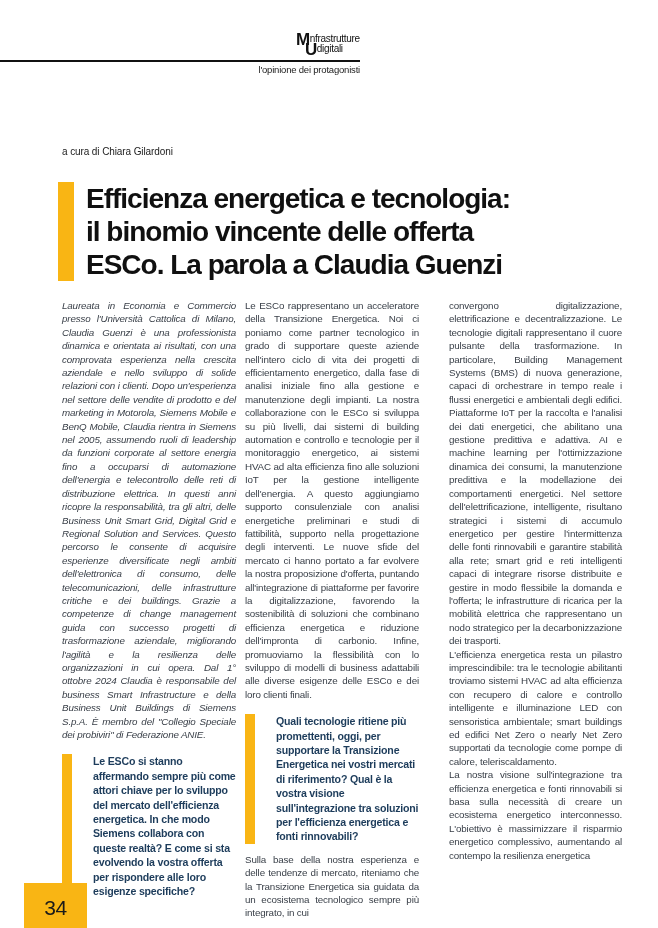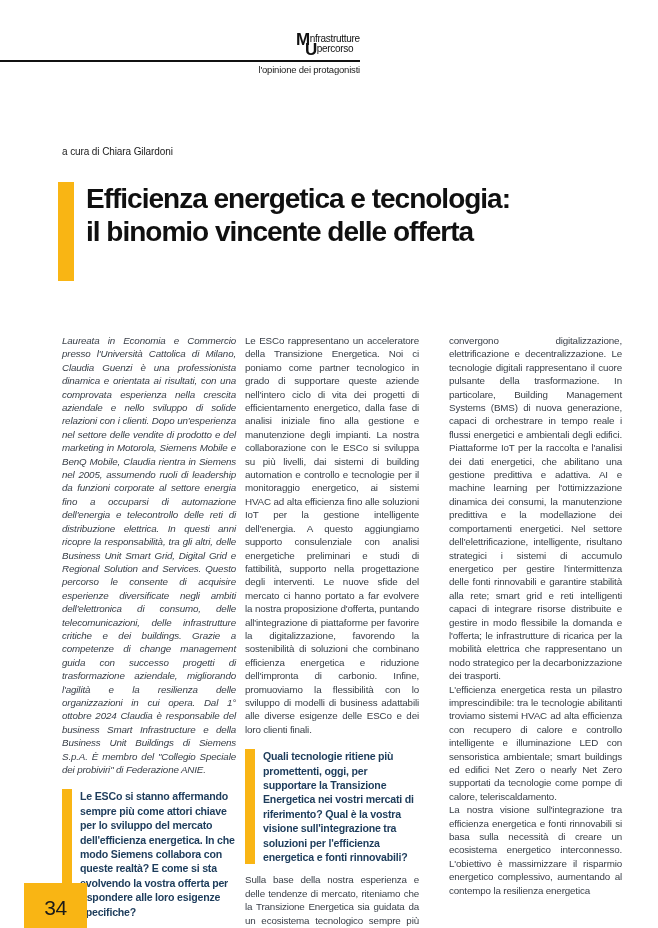--- a/index.html
+++ b/index.html
@@ -46,28 +46,28 @@
   }
   .headline{
     margin-left:12px;font-size:28px;font-weight:bold;color:var(--headline-black,#101010);
     line-height:33px;letter-spacing:-1px;white-space:nowrap;
   }
   .headline span{display:block;}
   
   .col{
     position:absolute;top:299px;width:174px;
     font-size:9.8px;line-height:13.4px;color:var(--body-text,#3A4049);
-    text-align:justify;letter-spacing:-0.15px;margin-top:35px;
+    text-align:justify;letter-spacing:-0.15px;
   }
   .col-1{left:62px;}
   .col-2{left:245px;}
   .col-3{left:449px;width:173px;}
   .bio{font-style:italic;}
   .question{
-    display:flex;margin-top:13px;margin-bottom:9px;
+    display:flex;margin-top:13px;margin-bottom:9px;gap:13px;
   }
   .q-bar{width:10px;background:var(--accent-yellow,#F9B514);flex:none;}
   .q-text{
     margin-left:8px;font-weight:bold;color:var(--question-navy,#1D3C5B);
     font-size:10.6px;line-height:14.4px;text-align:left;letter-spacing:-0.2px;
   }
   .col p{margin:0;}
   
   .page-num-block{
     position:absolute;left:0;top:883px;width:63px;height:50px;
@@ -82,32 +82,33 @@
 <div class="page">
 
   <div class="header-rule"></div>
   <div class="logo">
     <div class="logo-row">
       <span class="logo-big">M</span>
         <span class="logo-small">nfrastrutture</span>
     </div>
     <div class="logo-row row2">
       <span class="logo-big">U</span>
-        <span class="logo-small">percorso</span>
+        <span class="logo-small">digitali</span>
     </div>
   </div>
   <div class="tagline">l'opinione dei protagonisti</div>
 
   <div class="byline">a cura di Chiara Gilardoni</div>
 
   <div class="headline-wrap">
     <div class="headline-bar"></div>
     <h1 class="headline">
       <span>Efficienza energetica e tecnologia:</span>
       <span>il binomio vincente delle offerta</span>
+      <span>ESCo. La parola a Claudia Guenzi</span>
     </h1>
   </div>
 
   <div class="col col-1">
     <p class="bio">Laureata in Economia e Commercio presso l'Università Cattolica di Milano, Claudia Guenzi è una professionista dinamica e orientata ai risultati, con una comprovata esperienza nella crescita aziendale e nello sviluppo di solide relazioni con i clienti. Dopo un'esperienza nel settore delle vendite di prodotto e del marketing in Motorola, Siemens Mobile e BenQ Mobile, Claudia rientra in Siemens nel 2005, assumendo ruoli di leadership da funzioni corporate al settore energia fino a occuparsi di automazione dell'energia e telecontrollo delle reti di distribuzione elettrica. In questi anni ricopre la responsabilità, tra gli altri, delle Business Unit Smart Grid, Digital Grid e Regional Solution and Services. Questo percorso le consente di acquisire esperienze diversificate negli ambiti dell'elettronica di consumo, delle telecomunicazioni, delle infrastrutture critiche e dei buildings. Grazie a competenze di change management guida con successo progetti di trasformazione aziendale, migliorando l'agilità e la resilienza delle organizzazioni in cui opera. Dal 1° ottobre 2024 Claudia è responsabile del business Smart Infrastructure e della Business Unit Buildings di Siemens S.p.A. È membro del "Collegio Speciale dei probiviri" di Federazione ANIE.</p>
     <div class="question">
       <div class="q-bar"></div>
       <div class="q-text">Le ESCo si stanno affermando sempre più come attori chiave per lo sviluppo del mercato dell'efficienza energetica. In che modo Siemens collabora con queste realtà? E come si sta evolvendo la vostra offerta per rispondere alle loro esigenze specifiche?</div>
     </div>
   </div>

